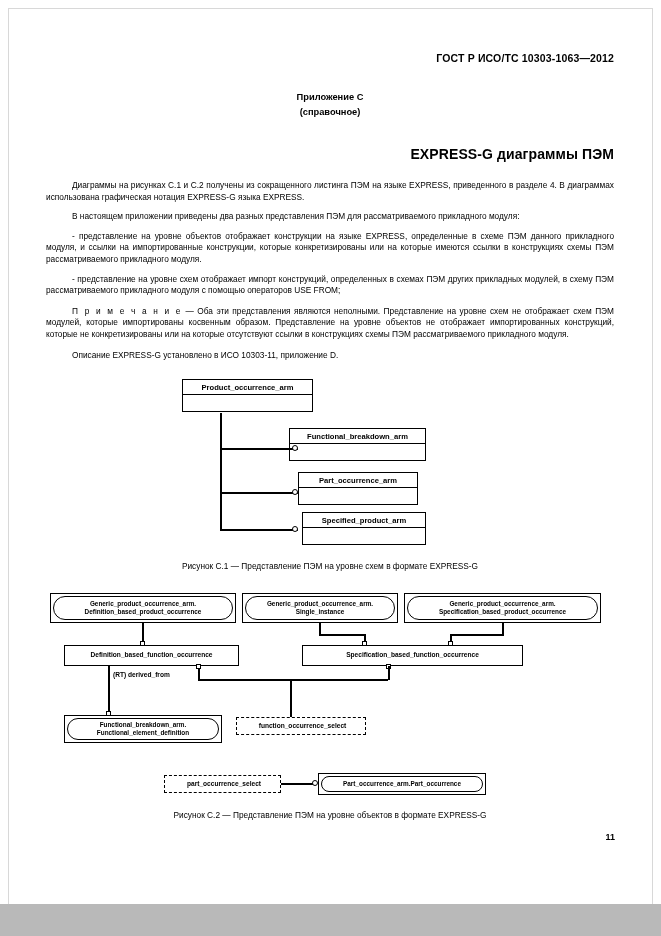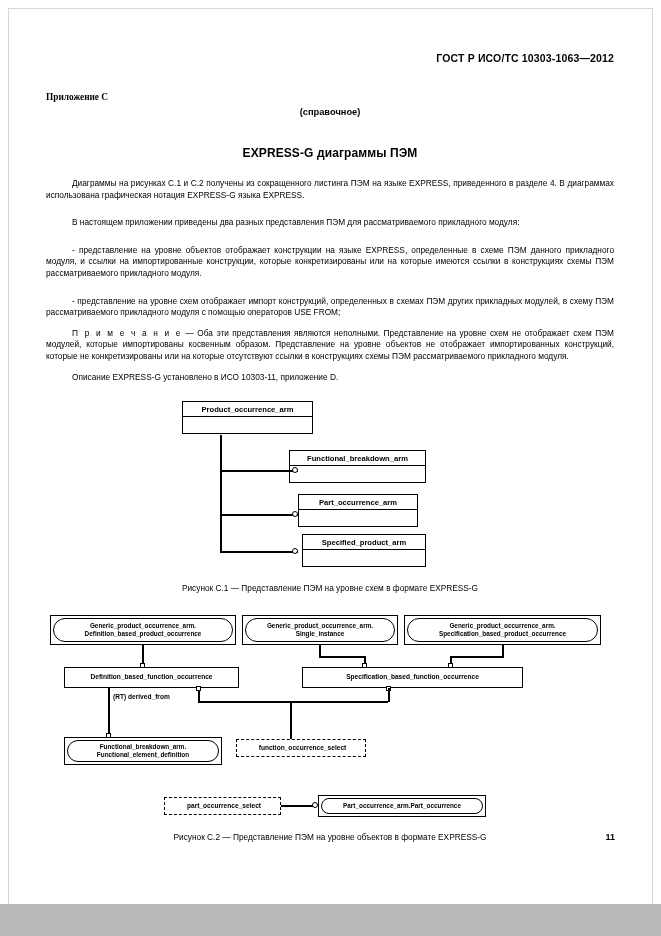--- a/index.html
+++ b/index.html
@@ -29,47 +29,46 @@
   
   .doc-header{
     text-align:right;
     font-size:10.5px;
     font-weight:bold;
     letter-spacing:0.15px;
     color:#000;
     margin:0 0 26px 0;
   }
   .annex-title{
-    text-align:left;
+    text-align:center;
     font-size:9.3px;
     font-weight:bold;
     line-height:15px;
     margin:0;
-    font-family:Liberation Serif, serif;
   }
   .annex-sub{
     text-align:center;
     font-size:9.3px;
     font-weight:bold;
     line-height:15px;
     margin:0 0 26px 0;
   }
   .section-title{
-    text-align:center;
-    font-size:12px;
+    text-align:right;
+    font-size:14px;
     font-weight:bold;
     margin:18px 0 18px 0;
     letter-spacing:.1px;
   }
 
   
   p.body{
     font-size:8.3px;
     line-height:11.6px;
-    margin:16px 0 0 0;
+    margin:8px 0 0 0;
     text-align:justify;
     color:#000;
   }
   p.ind{text-indent:26px;}
   p.note{text-indent:26px;margin-top:9px;}
   p.gap{margin-top:9px;}
   .sp-letter{letter-spacing:1.6px;}
 
   
   .figure{position:relative;}

